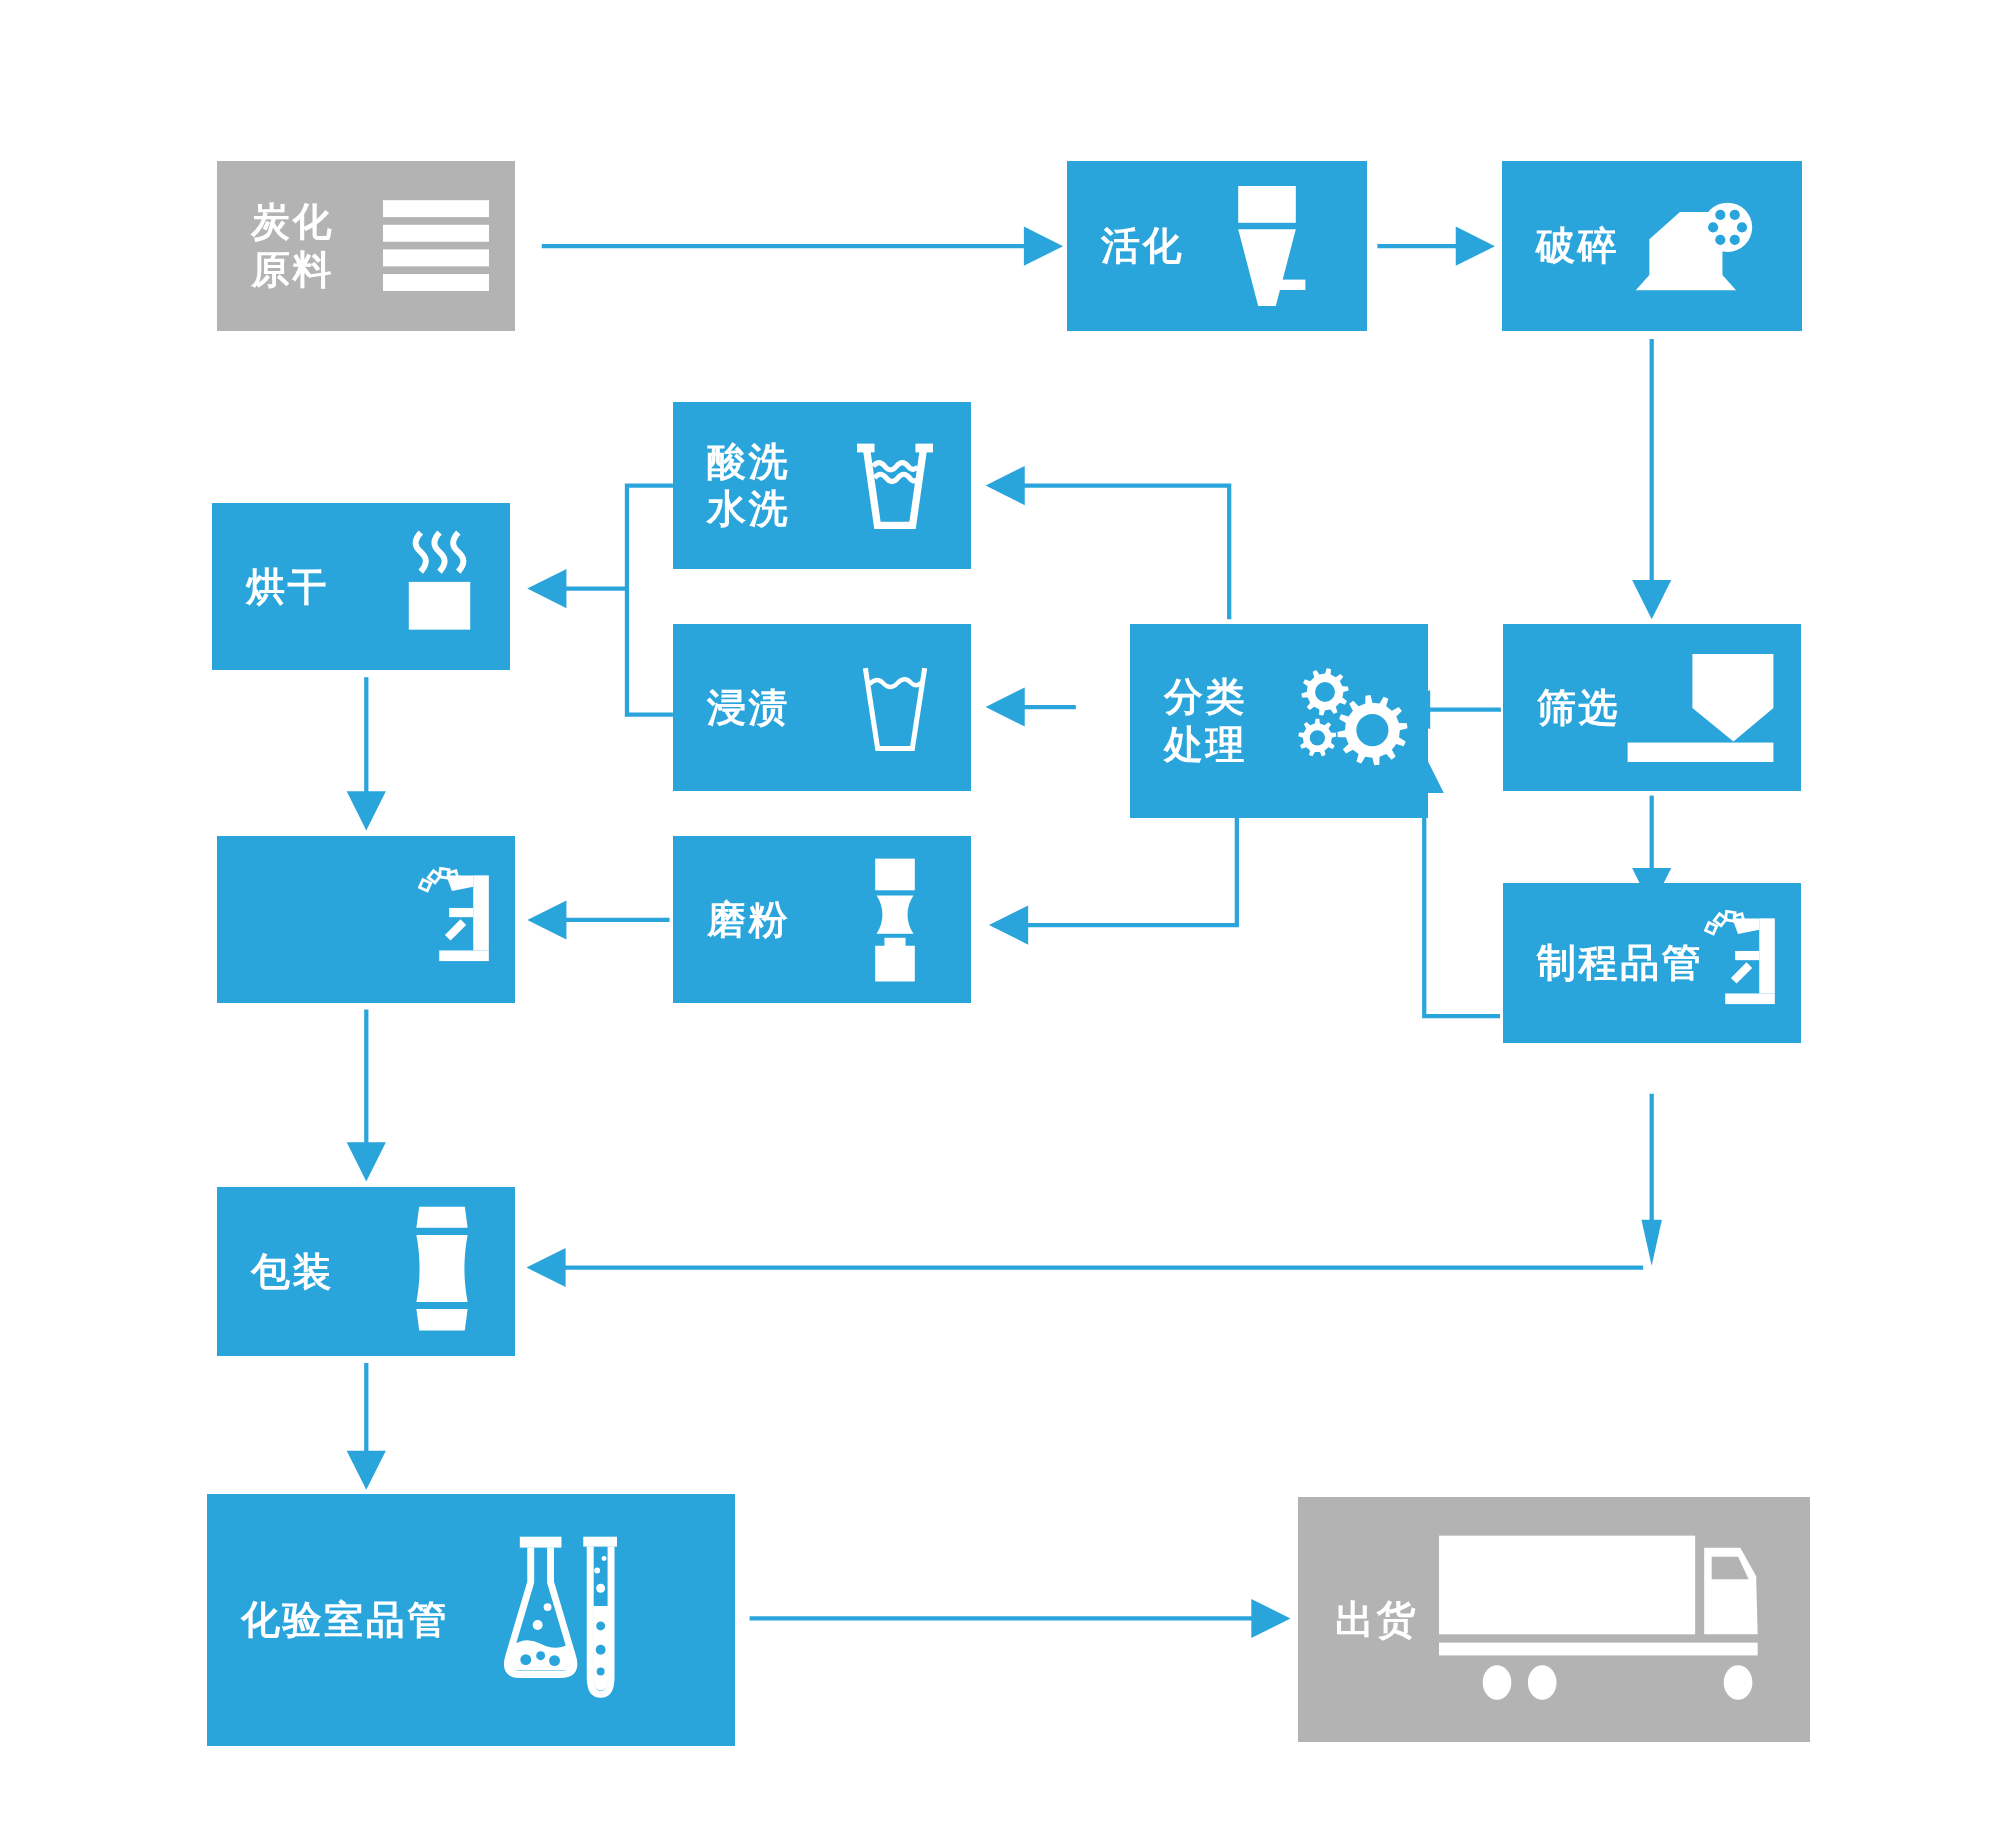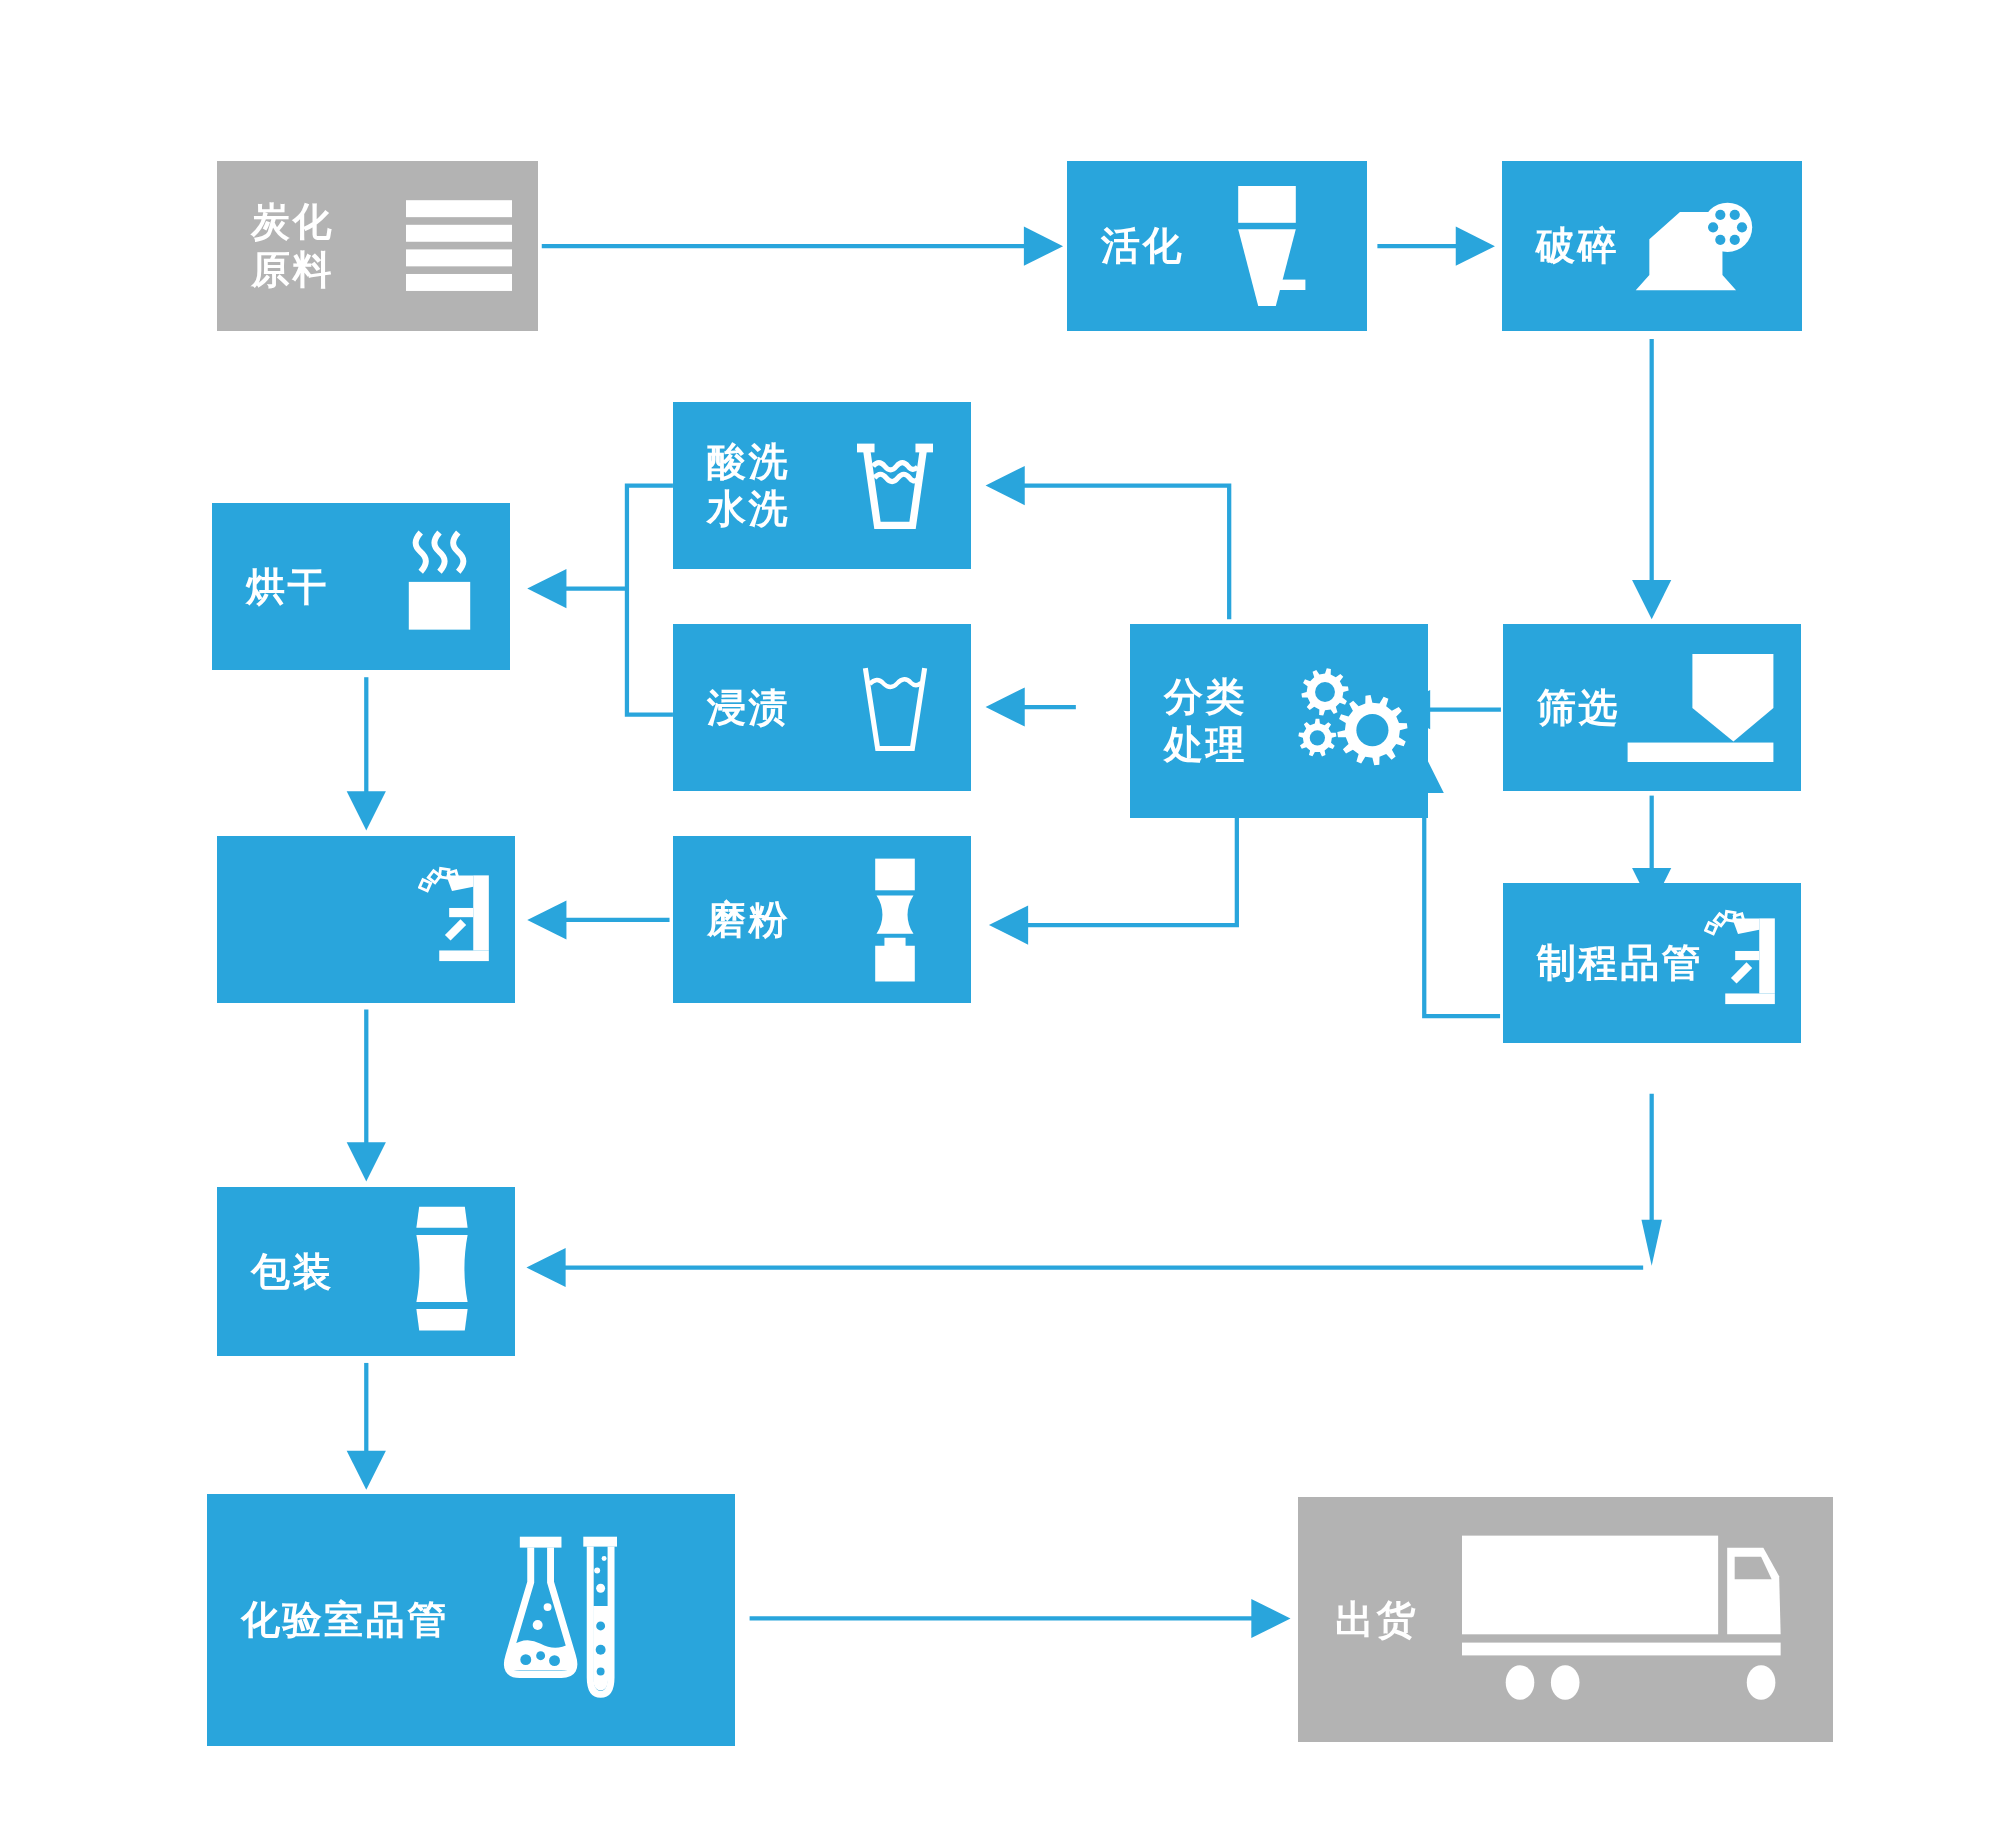--- a/index.html
+++ b/index.html
@@ -3,21 +3,21 @@
 <meta charset="utf-8">
 <style>
   html,body{margin:0;padding:0;background:#ffffff;}
   body{font-family:"Liberation Sans","DejaVu Sans",sans-serif;}
   #canvas{position:relative;width:2012px;height:1834px;background:#ffffff;overflow:hidden;}
   #edges{position:absolute;left:0;top:0;pointer-events:none;}
   .edge-line{stroke:#29a5dc;stroke-width:5;fill:none;}
   .edge-head{fill:#29a5dc;stroke:none;}
   .node{position:absolute;}
   .blue{background:#29a5dc;text-align:right;}
-  .gray{background:#b3b3b3;padding-left:23px;}
+  .gray{background:#b3b3b3;}
   .label{position:absolute;left:34px;top:50%;transform:translateY(-50%);
          color:#ffffff;font-weight:bold;font-size:39px;letter-spacing:2.6px;
          line-height:1.22;white-space:nowrap;}
   .label .ln{display:block;}
   .icon{position:absolute;top:50%;transform:translateY(-50%);}
   .icon svg{display:block;width:100%;height:100%;}
   .w{fill:#ffffff;}
   .hole{fill:#29a5dc;}
   .ghole{fill:#b3b3b3;}
   .ws{stroke:#ffffff;fill:none;}

